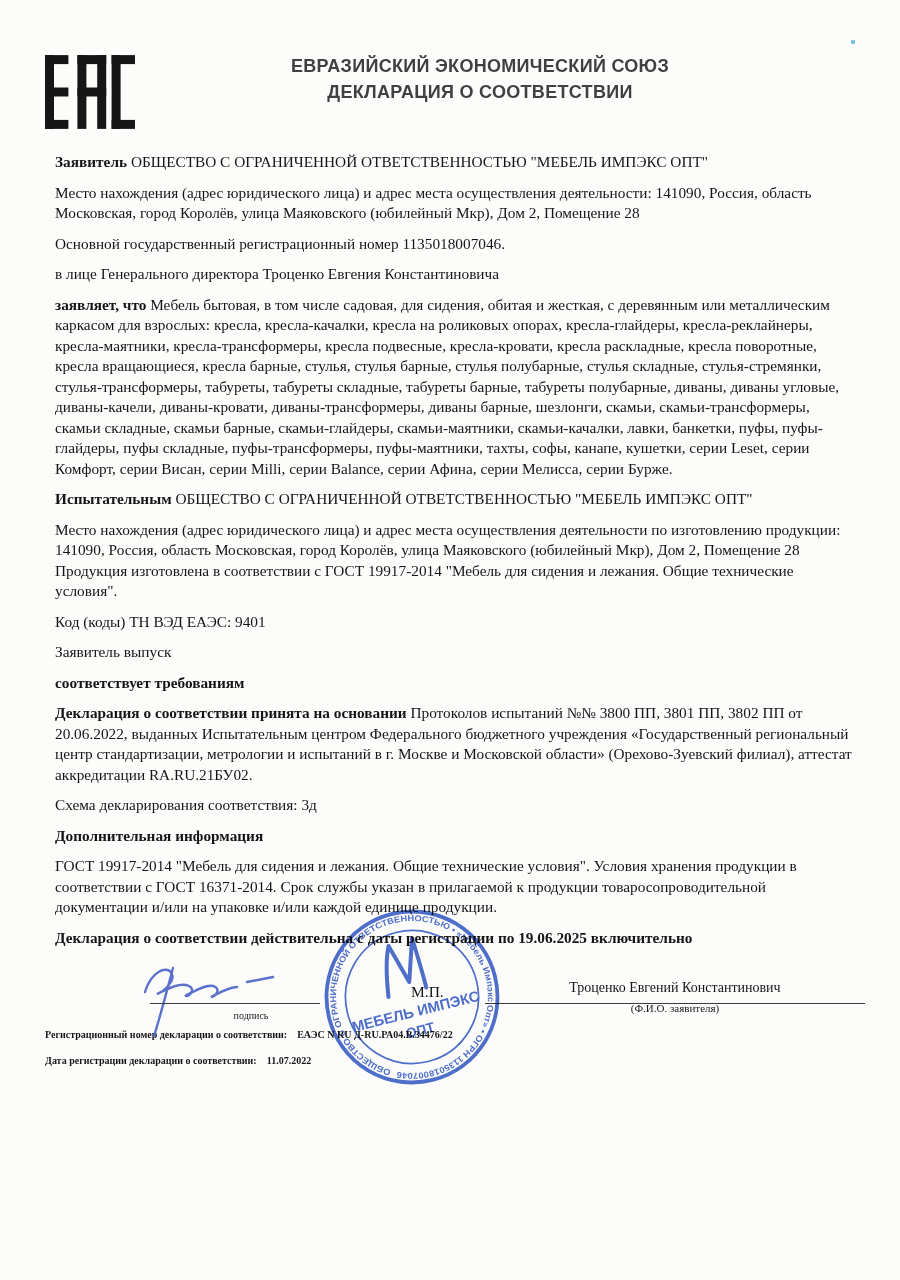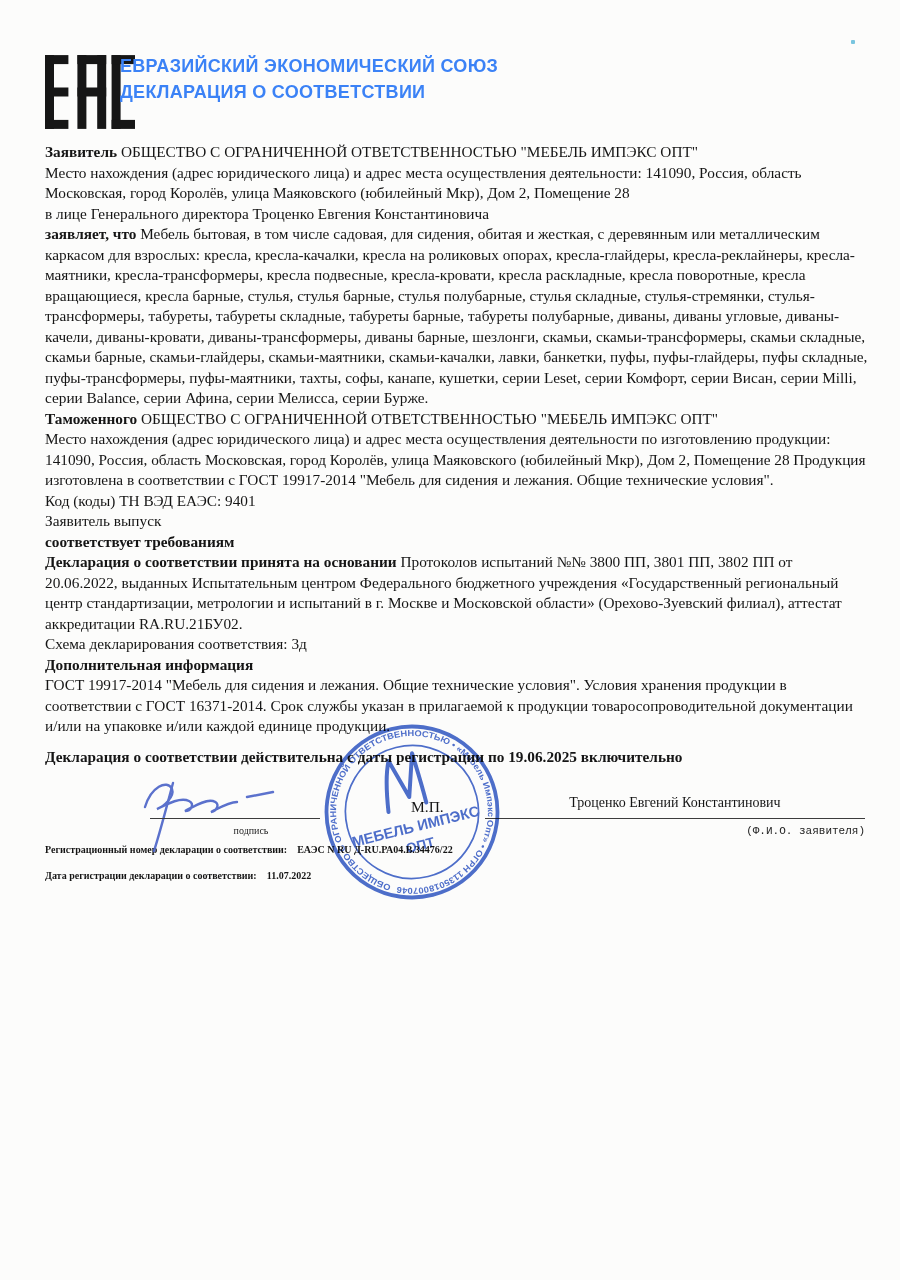--- a/index.html
+++ b/index.html
@@ -9,41 +9,41 @@
     margin:0 auto;
     background:#fcfcfb;
     overflow:hidden;
     font-family:"Liberation Serif", serif;
     color:#151515;
   }
   
   .eac-logo{position:absolute;left:45px;top:52px;width:90px;height:80px;}
   .titles{
     position:absolute;left:120px;right:60px;top:53px;
-    text-align:left;
+    text-align:center;
     font-family:"Liberation Sans", sans-serif;
     font-weight:bold;font-size:18px;line-height:26px;
-    letter-spacing:.3px;color:#3b82f6;
+    letter-spacing:.3px;color:#404040;
   }
   .speck{position:absolute;left:851px;top:40px;width:4px;height:4px;background:#58b7d8;opacity:.8;border-radius:1px;}
   
   .main{position:absolute;left:45px;top:142px;width:823px;font-size:15.3px;line-height:20.5px;}
-  .main p{margin:0;}
+  .main p{margin:10px;}
   .b{font-weight:bold;}
   .validity{margin-top:10px !important;}
   
   .sig-row{position:relative;height:64px;margin-top:6px;}
   .rule{position:absolute;height:0;border-top:1.2px solid #3c3c3c;}
   .sig-rule{left:105px;top:45px;width:170px;}
   .sig-caption{position:absolute;left:121px;top:48px;width:170px;text-align:center;font-size:10px;color:#222;}
   .autograph{position:absolute;left:86px;top:-14px;width:210px;height:100px;pointer-events:none;}
   .mp{position:absolute;left:338px;top:24px;font-size:15.5px;margin-left:28px;}
   .fio-name{position:absolute;left:440px;top:20px;width:380px;text-align:center;font-size:14px;}
   .fio-rule{left:440px;top:45px;width:380px;}
-  .fio-caption{position:absolute;left:440px;top:48px;width:380px;text-align:right;font-size:11px;color:#222;font-family:Liberation Mono, monospace;}
+  .fio-caption{position:absolute;left:440px;top:40px;width:380px;text-align:center;font-size:11px;color:#222;}
   
   .stamp{
     position:absolute;left:272px;top:-56px;width:190px;height:190px;
     transform:rotate(-14deg);
     opacity:.85;mix-blend-mode:multiply;pointer-events:none;
   }
   .stamp text{font-family:"Liberation Sans", sans-serif;}
   
   .footer-line{font-weight:bold;font-size:10px;line-height:26px;}
   .footer-line .val{margin-left:10px;}
@@ -75,25 +75,26 @@
   <div class="titles">
     <div>ЕВРАЗИЙСКИЙ ЭКОНОМИЧЕСКИЙ СОЮЗ</div>
     <div>ДЕКЛАРАЦИЯ О СООТВЕТСТВИИ</div>
   </div>
 
   <div class="speck"></div>
 
   <div class="main">
     <p><span class="b">Заявитель</span><span> ОБЩЕСТВО С ОГРАНИЧЕННОЙ ОТВЕТСТВЕННОСТЬЮ "МЕБЕЛЬ ИМПЭКС ОПТ"</span></p>
     <p>Место нахождения (адрес юридического лица) и адрес места осуществления деятельности: 141090, Россия, область Московская, город Королёв, улица Маяковского (юбилейный Мкр), Дом 2, Помещение 28</p>
+    <p>Основной государственный регистрационный номер 1135018007046.</p>
     <p>в лице Генерального директора Троценко Евгения Константиновича</p>
 
     <p><span class="b">заявляет, что</span><span> Мебель бытовая, в том числе садовая, для сидения, обитая и жесткая, с деревянным или металлическим каркасом для взрослых: кресла, кресла-качалки, кресла на роликовых опорах, кресла-глайдеры, кресла-реклайнеры, кресла-маятники, кресла-трансформеры, кресла подвесные, кресла-кровати, кресла раскладные, кресла поворотные, кресла вращающиеся, кресла барные, стулья, стулья барные, стулья полубарные, стулья складные, стулья-стремянки, стулья-трансформеры, табуреты, табуреты складные, табуреты барные, табуреты полубарные, диваны, диваны угловые, диваны-качели, диваны-кровати, диваны-трансформеры, диваны барные, шезлонги, скамьи, скамьи-трансформеры, скамьи складные, скамьи барные, скамьи-глайдеры, скамьи-маятники, скамьи-качалки, лавки, банкетки, пуфы, пуфы-глайдеры, пуфы складные, пуфы-трансформеры, пуфы-маятники, тахты, софы, канапе, кушетки, серии Leset, серии Комфорт, серии Висан, серии Milli, серии Balance, серии Афина, серии Мелисса, серии Бурже.</span></p>
 
-    <p><span class="b">Таможенного</span><span> ОБЩЕСТВО С ОГРАНИЧЕННОЙ ОТВЕТСТВЕННОСТЬЮ "МЕБЕЛЬ ИМПЭКС ОПТ"</span></p>
+    <p><span class="b">Испытательным</span><span> ОБЩЕСТВО С ОГРАНИЧЕННОЙ ОТВЕТСТВЕННОСТЬЮ "МЕБЕЛЬ ИМПЭКС ОПТ"</span></p>
     <p>Место нахождения (адрес юридического лица) и адрес места осуществления деятельности по изготовлению продукции: 141090, Россия, область Московская, город Королёв, улица Маяковского (юбилейный Мкр), Дом 2, Помещение 28 Продукция изготовлена в соответствии с ГОСТ 19917-2014 "Мебель для сидения и лежания. Общие технические условия".</p>
     <p>Код (коды) ТН ВЭД ЕАЭС: 9401</p>
     <p>Заявитель выпуск</p>
 
     <p class="b">соответствует требованиям</p>
 
     <p><span class="b">Декларация о соответствии принята на основании</span><span> Протоколов испытаний №№ 3800 ПП, 3801 ПП, 3802 ПП от 20.06.2022, выданных Испытательным центром Федерального бюджетного учреждения «Государственный региональный центр стандартизации, метрологии и испытаний в г. Москве и Московской области» (Орехово-Зуевский филиал), аттестат аккредитации RA.RU.21БУ02.</span></p>
     <p>Схема декларирования соответствия: 3д</p>
 
     <p class="b">Дополнительная информация</p>

